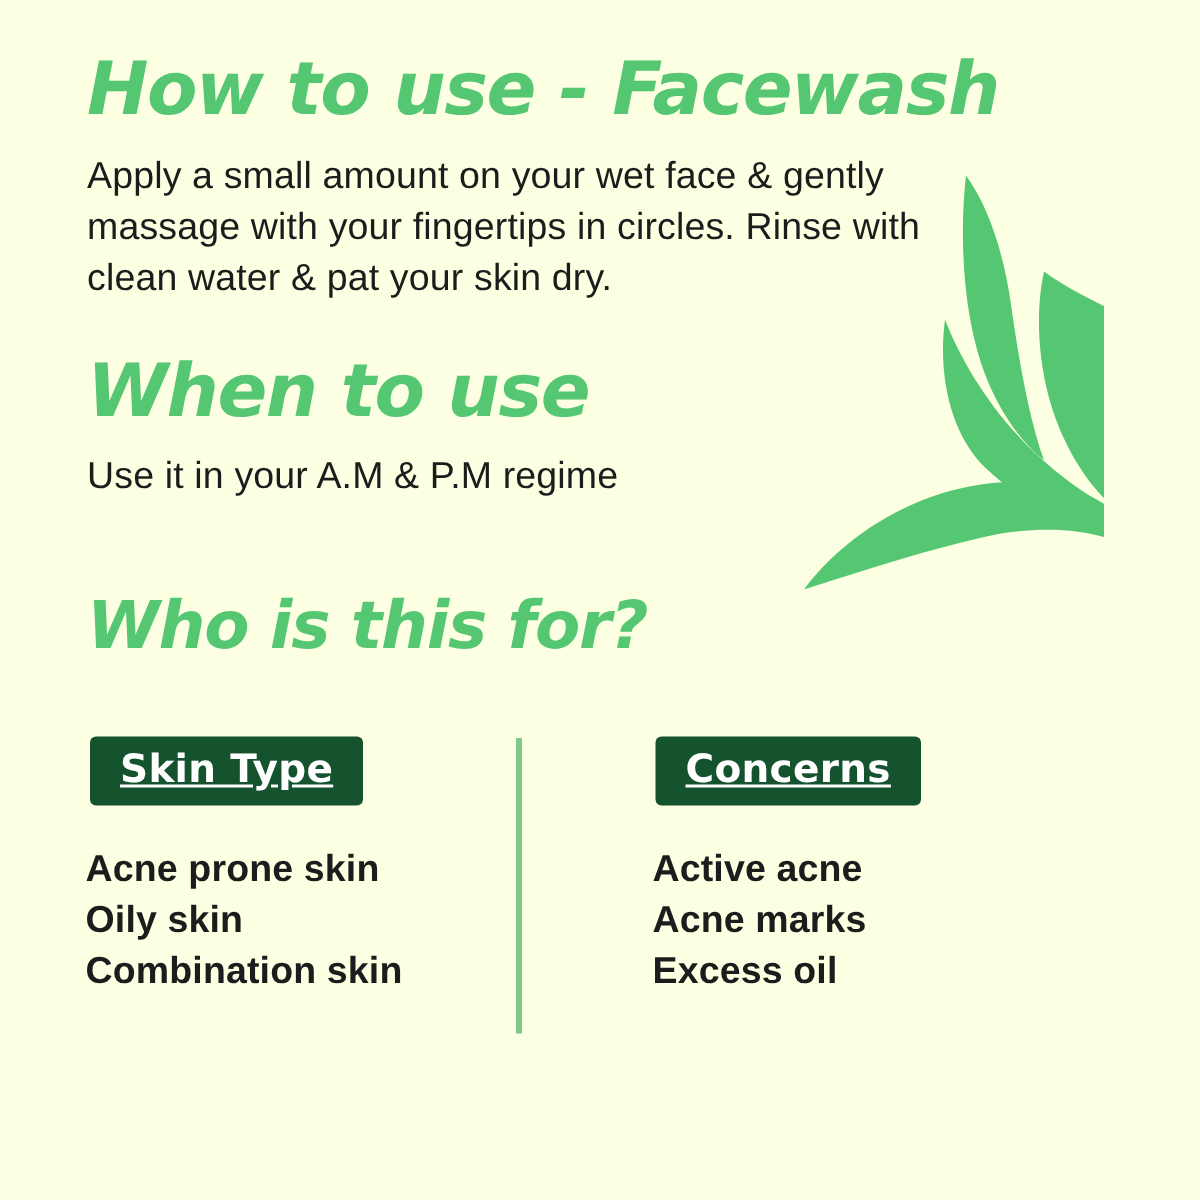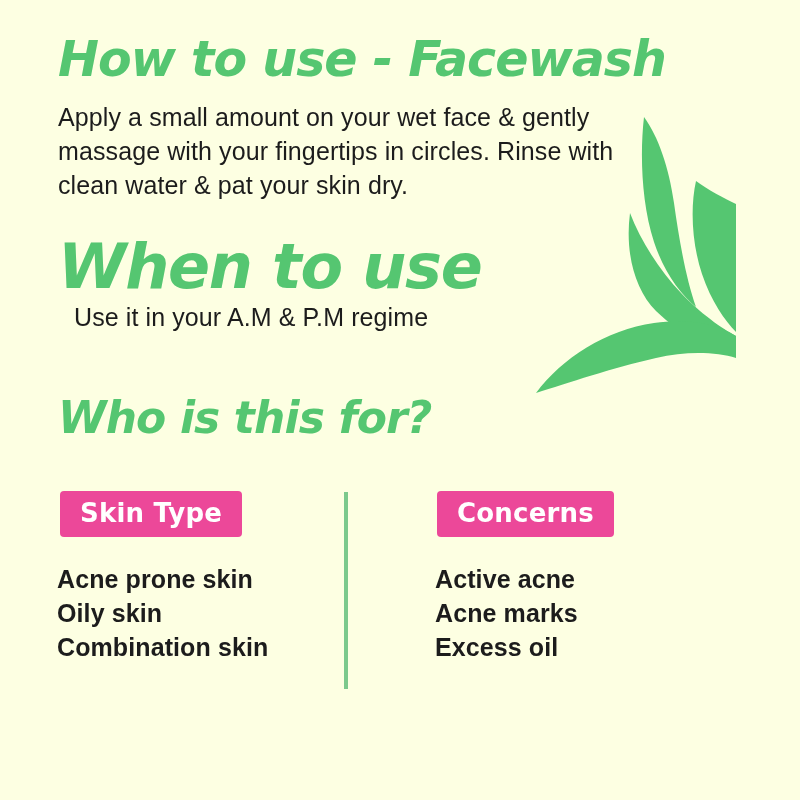--- a/index.html
+++ b/index.html
@@ -38,64 +38,65 @@
     margin: 0;
     color: #55c671;
     font-family: "DejaVu Sans", sans-serif;
     font-weight: 700;
     font-style: italic;
     letter-spacing: -0.02em;
     white-space: nowrap;
     line-height: 1;
   }
   #heading-how { left: 58px; top: 35px; font-size: 49px; }
-  #heading-when { left: 58px; top: 236px; font-size: 62px; }
+  #heading-when { left: 58px; top: 236px; font-size: 49px; }
   #heading-who  { left: 58px; top: 396px; font-size: 44px; }
 
   
   .body-copy {
     position: absolute;
     margin: 0;
     color: #1c1c1c;
     font-family: "Liberation Sans", sans-serif;
     font-size: 25px;
     line-height: 1.36;
     font-weight: 400;
     letter-spacing: 0.1px;
   }
   #copy-how  { left: 58px; top: 100px; width: 620px; }
-  #copy-when { left: 74px; top: 300px; width: 620px; }
+  #copy-when { left: 58px; top: 300px; width: 620px; }
 
   
   #audience {
     position: absolute;
     left: 0;
     top: 491px;
     width: 800px;
     height: 210px;
   }
   .audience-col {
     position: absolute;
     top: 0;
   }
   #col-skin-type { left: 60px; }
   #col-concerns  { left: 437px; }
 
   .col-badge {
     display: inline-block;
-    background: #ec4899;
+    background: #14532d;
     color: #ffffff;
     border-radius: 4px;
     padding: 9px 20px 11px 20px;
     font-family: "DejaVu Sans", sans-serif;
     font-size: 26px;
     font-weight: 700;
     line-height: 1;
     letter-spacing: 0.2px;
     white-space: nowrap;
+    text-decoration: underline;
   }
   .col-list {
     list-style: none;
     margin: 0;
     padding: 0;
     margin-top: 25px;
   }
   .col-list li {
     color: #1c1c1c;
     font-family: "Liberation Sans", sans-serif;

